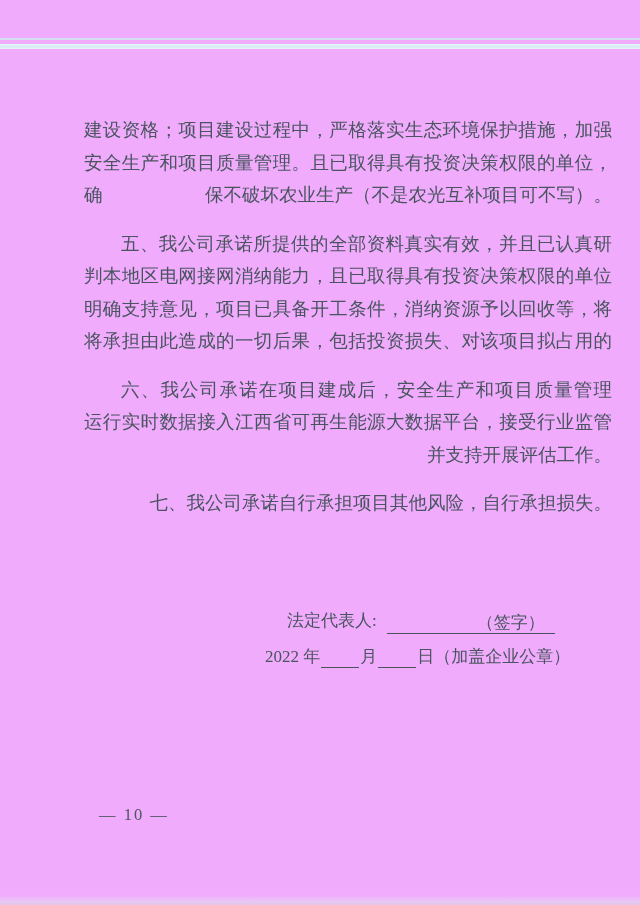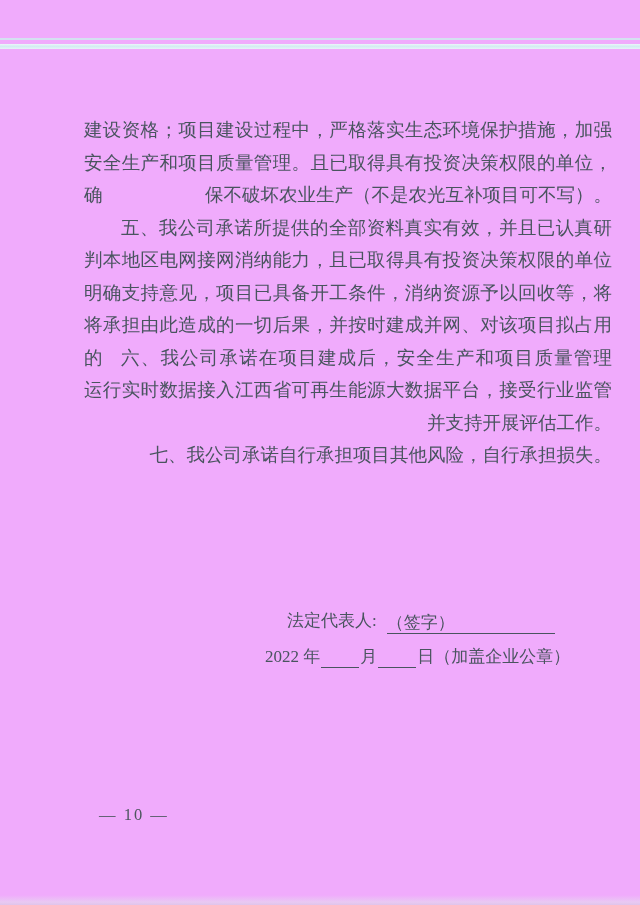--- a/index.html
+++ b/index.html
@@ -36,34 +36,34 @@
   .line{
     height:32.5px;line-height:32.5px;
     white-space:normal;
   }
   .full{
     text-align:justify;
     text-align-last:justify;
     text-justify:inter-ideograph;
   }
   .short{text-align:right;}
-  .indent{text-indent:37px;}
+  .indent{text-indent:37px;margin-top:16px;}
   
   .sig{
     position:absolute;color:var(--ink);font-size:17px;
     white-space:nowrap;
   }
   .sig-a{left:287px;top:608px;height:26px;line-height:26px;}
   .sig-b{left:265px;top:644px;height:26px;line-height:26px;}
   .sig-blank{
     display:inline-block;
     width:168px;height:24px;line-height:26px;
     margin-left:10px;
     border-bottom:1.5px solid var(--ink);
-    text-align:left;
+    text-align:right;
     padding-right:10px;
     vertical-align:bottom;
     box-sizing:border-box;
   }
   .date-blank{
     display:inline-block;
     width:38px;height:22px;
     border-bottom:1.5px solid var(--ink);
     vertical-align:bottom;
     margin:0 1px 2px 1px;
@@ -83,21 +83,21 @@
   <div class="stripe-thin"></div>
   <div class="stripe-band"></div>
 
   <main class="doc">
     <div class="line full">建设资格；项目建设过程中，严格落实生态环境保护措施，加强</div>
     <div class="line full">安全生产和项目质量管理。且已取得具有投资决策权限的单位，确</div>
     <div class="line short">保不破坏农业生产（不是农光互补项目可不写）。</div>
     <div class="line full indent">五、我公司承诺所提供的全部资料真实有效，并且已认真研</div>
     <div class="line full">判本地区电网接网消纳能力，且已取得具有投资决策权限的单位</div>
     <div class="line full">明确支持意见，项目已具备开工条件，消纳资源予以回收等，将</div>
-    <div class="line full">将承担由此造成的一切后果，并按时建成并网、对该项目拟占用的</div>
+    <div class="line full">将承担由此造成的一切后果，包括投资损失、对该项目拟占用的</div>
     <div class="line full indent">六、我公司承诺在项目建成后，安全生产和项目质量管理</div>
     <div class="line full">运行实时数据接入江西省可再生能源大数据平台，接受行业监管</div>
     <div class="line short">并支持开展评估工作。</div>
     <div class="line short indent">七、我公司承诺自行承担项目其他风险，自行承担损失。</div>
   </main>
 
   <div class="sig sig-a">
     <span>法定代表人:</span><span class="sig-blank"><span>（签字）</span></span>
   </div>
 

